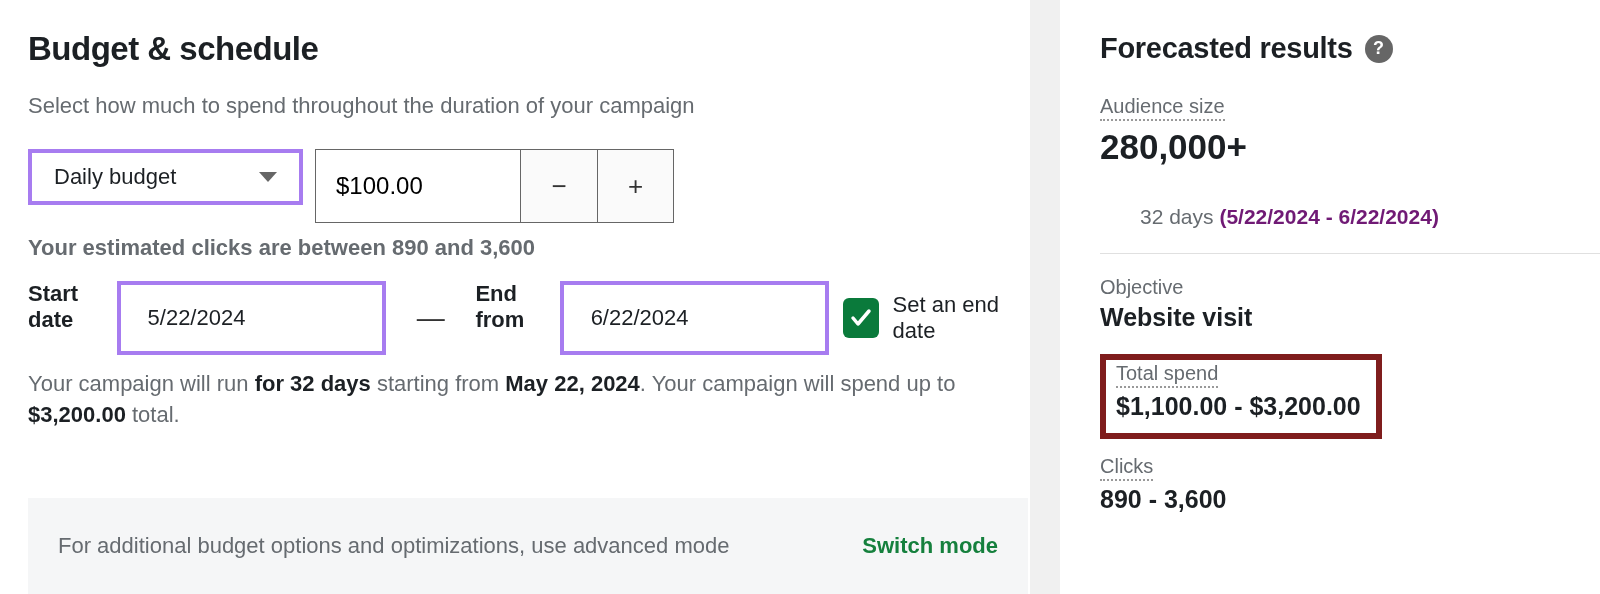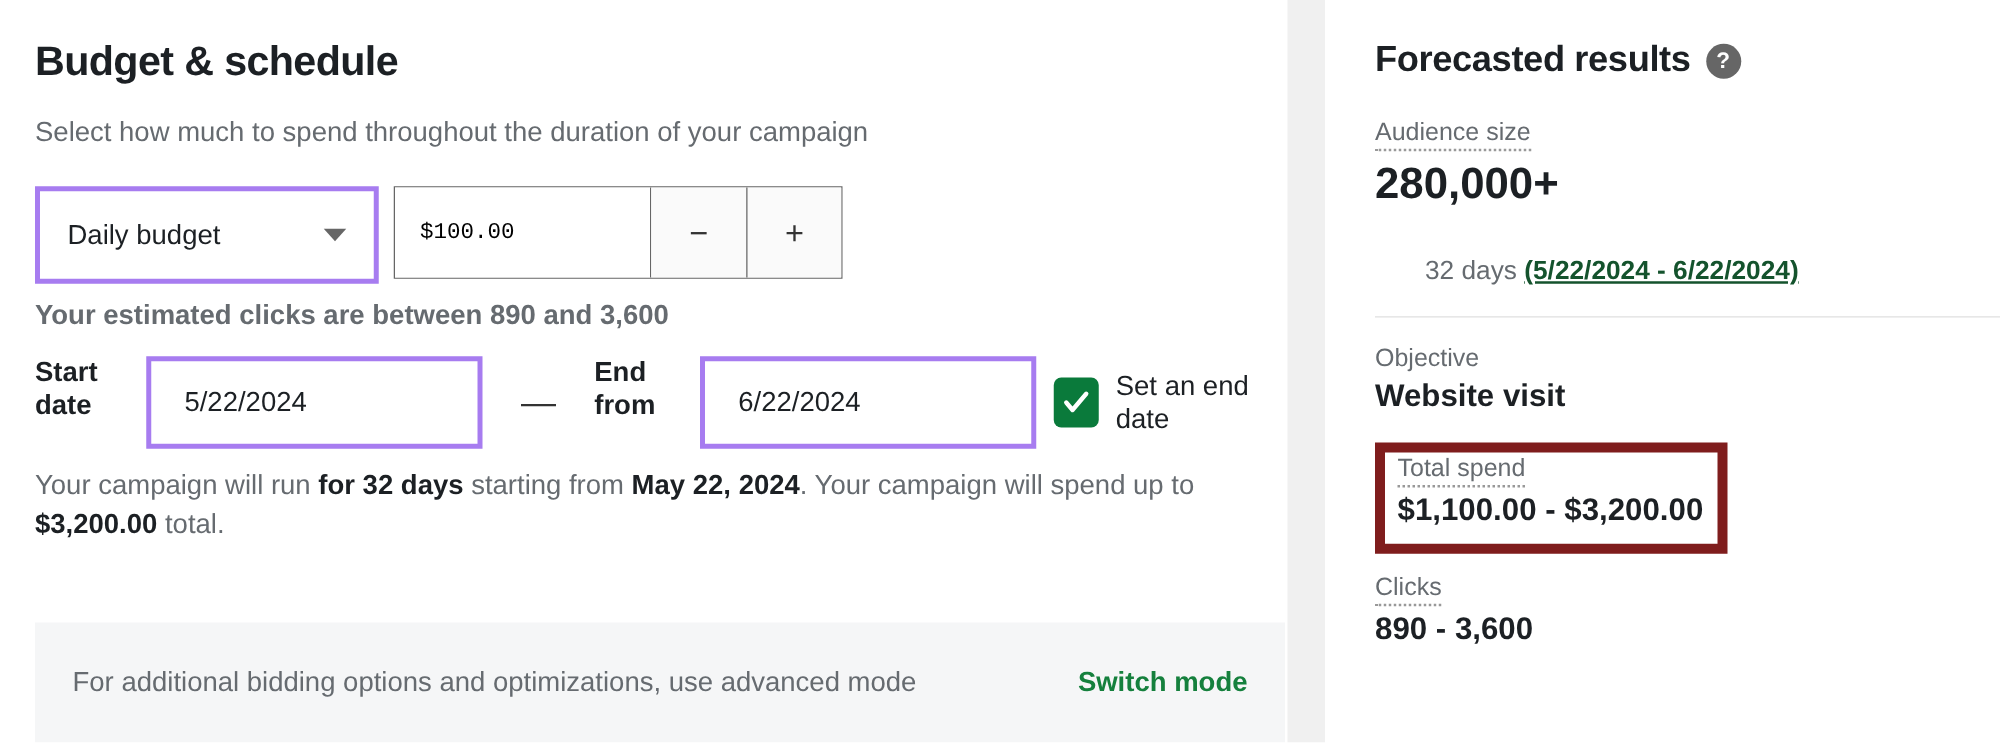--- a/index.html
+++ b/index.html
@@ -40,43 +40,43 @@
   .row-budget {
     display: flex;
     gap: 12px;
     margin-bottom: 12px;
   }
   .dropdown {
     display: flex;
     align-items: center;
     justify-content: space-between;
     width: 275px;
-    height: 78px;
+    height: 56px;
     border: 4px solid #a77cf0;
     font-size: 22px;
     padding: 0 22px;
   }
   .chevron {
     width: 0; height: 0;
     border-left: 9px solid transparent;
     border-right: 9px solid transparent;
     border-top: 10px solid #666;
   }
   .stepper-wrap {
     display: flex;
     height: 74px;
     border: 1px solid #666;
   }
   .budget-input {
     width: 205px;
     border: none;
     border-right: 1px solid #666;
     padding: 0 20px;
-    font-size: 18px;
-    font-family: Liberation Mono, monospace;
+    font-size: 24px;
+    font-family: Liberation Sans, sans-serif;
   }
   .step-btn {
     width: 76px;
     background: #fafafa;
     border: none;
     font-size: 26px;
     color: #333;
     cursor: pointer;
   }
   .step-btn + .step-btn { border-left: 1px solid #666; }
@@ -192,28 +192,28 @@
     margin-top: 6px;
   }
   .sb-section { margin-bottom: 22px; }
   .duration-row {
     font-size: 21px;
     color: #666b70;
     padding: 16px 0 24px 40px;
     border-bottom: 1px solid #e0e0e0;
     margin-bottom: 22px;
   }
-  .duration-row b { color: #14532d; text-decoration: underline; }
+  .duration-row b { color: #701a75; }
   .metric-mid {
     font-size: 25px;
     font-weight: 700;
     margin-top: 4px;
   }
   .hl-box {
-    border: 8px solid #7f1d1d;
+    border: 6px solid #7f1d1d;
     padding: 2px 10px 12px 10px;
     width: 282px;
     margin-bottom: 16px;
   }
 </style>
 </head>
 <body>
 
 <div class="main">
   <h1>Budget &amp; schedule</h1>
@@ -255,21 +255,21 @@
       </div>
       <span class="enddate-label">Set an end date</span>
     </div>
   </div>
 
   <div class="run-info">
     <span>Your campaign will run </span><b>for 32 days</b><span> starting from </span><b>May 22, 2024</b><span>. Your campaign will spend up to </span><b>$3,200.00</b><span> total.</span>
   </div>
 
   <div class="advanced-bar">
-    <span class="advanced-text">For additional bidding options and optimizations, use advanced mode</span>
+    <span class="advanced-text">For additional budget options and optimizations, use advanced mode</span>
     <span class="switch-link">Switch mode</span>
   </div>
 </div>
 
 <div class="divider-col"></div>
 
 <div class="sidebar">
   <div class="sb-title-row">
     <div class="sb-title">Forecasted results</div>
     <div class="help-icon">?</div>

